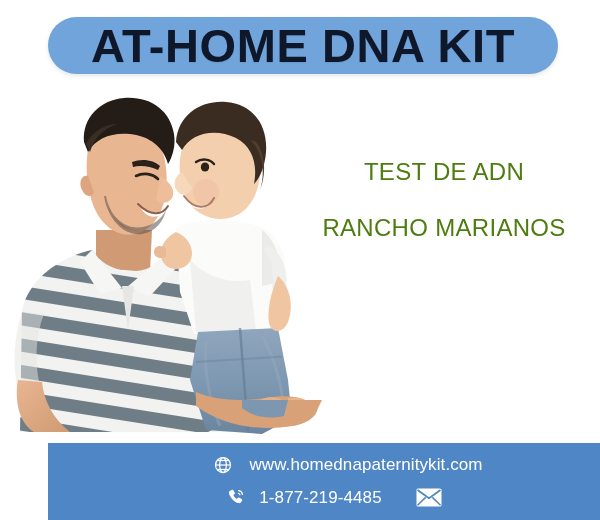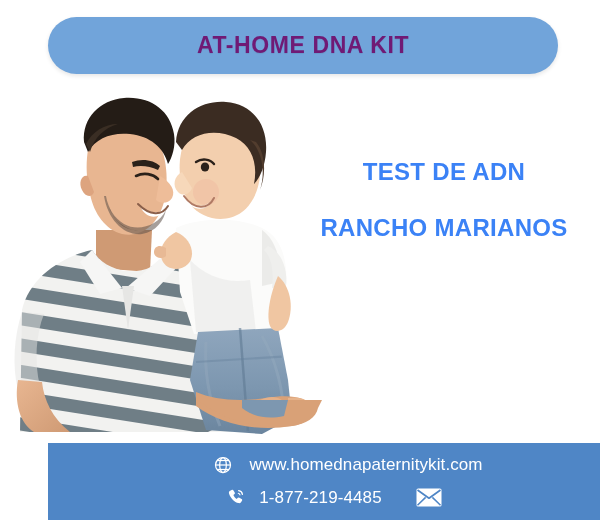--- a/index.html
+++ b/index.html
@@ -27,42 +27,42 @@
     height: 57px;
     background: #71a4da;
     border-radius: 29px;
     box-shadow: 0 2px 4px rgba(0,0,0,0.10);
     display: flex;
     align-items: center;
     justify-content: center;
     z-index: 6;
   }
   .header-title {
-    color: #701a75;
-    font-size: 23px;
+    color: #0f172a;
+    font-size: 47px;
     font-weight: bold;
     letter-spacing: 0.6px;
     line-height: 1;
     white-space: nowrap;
     text-shadow: 0 1px 1px rgba(0,0,0,0.07);
   }
 
   
   .headline-block {
     position: absolute;
     left: 300px;
     top: 160px;
     width: 288px;
     text-align: center;
     z-index: 5;
   }
   .headline-line {
-    color: #3b82f6;
+    color: #4d7c0f;
     font-size: 24px;
-    font-weight: bold;
+    font-weight: normal;
     letter-spacing: 0.3px;
     line-height: 1;
     margin: 0 0 32px 0;
     white-space: nowrap;
   }
   .headline-line:last-child { margin-bottom: 16px; }
 
   
   .photo {
     position: absolute;

